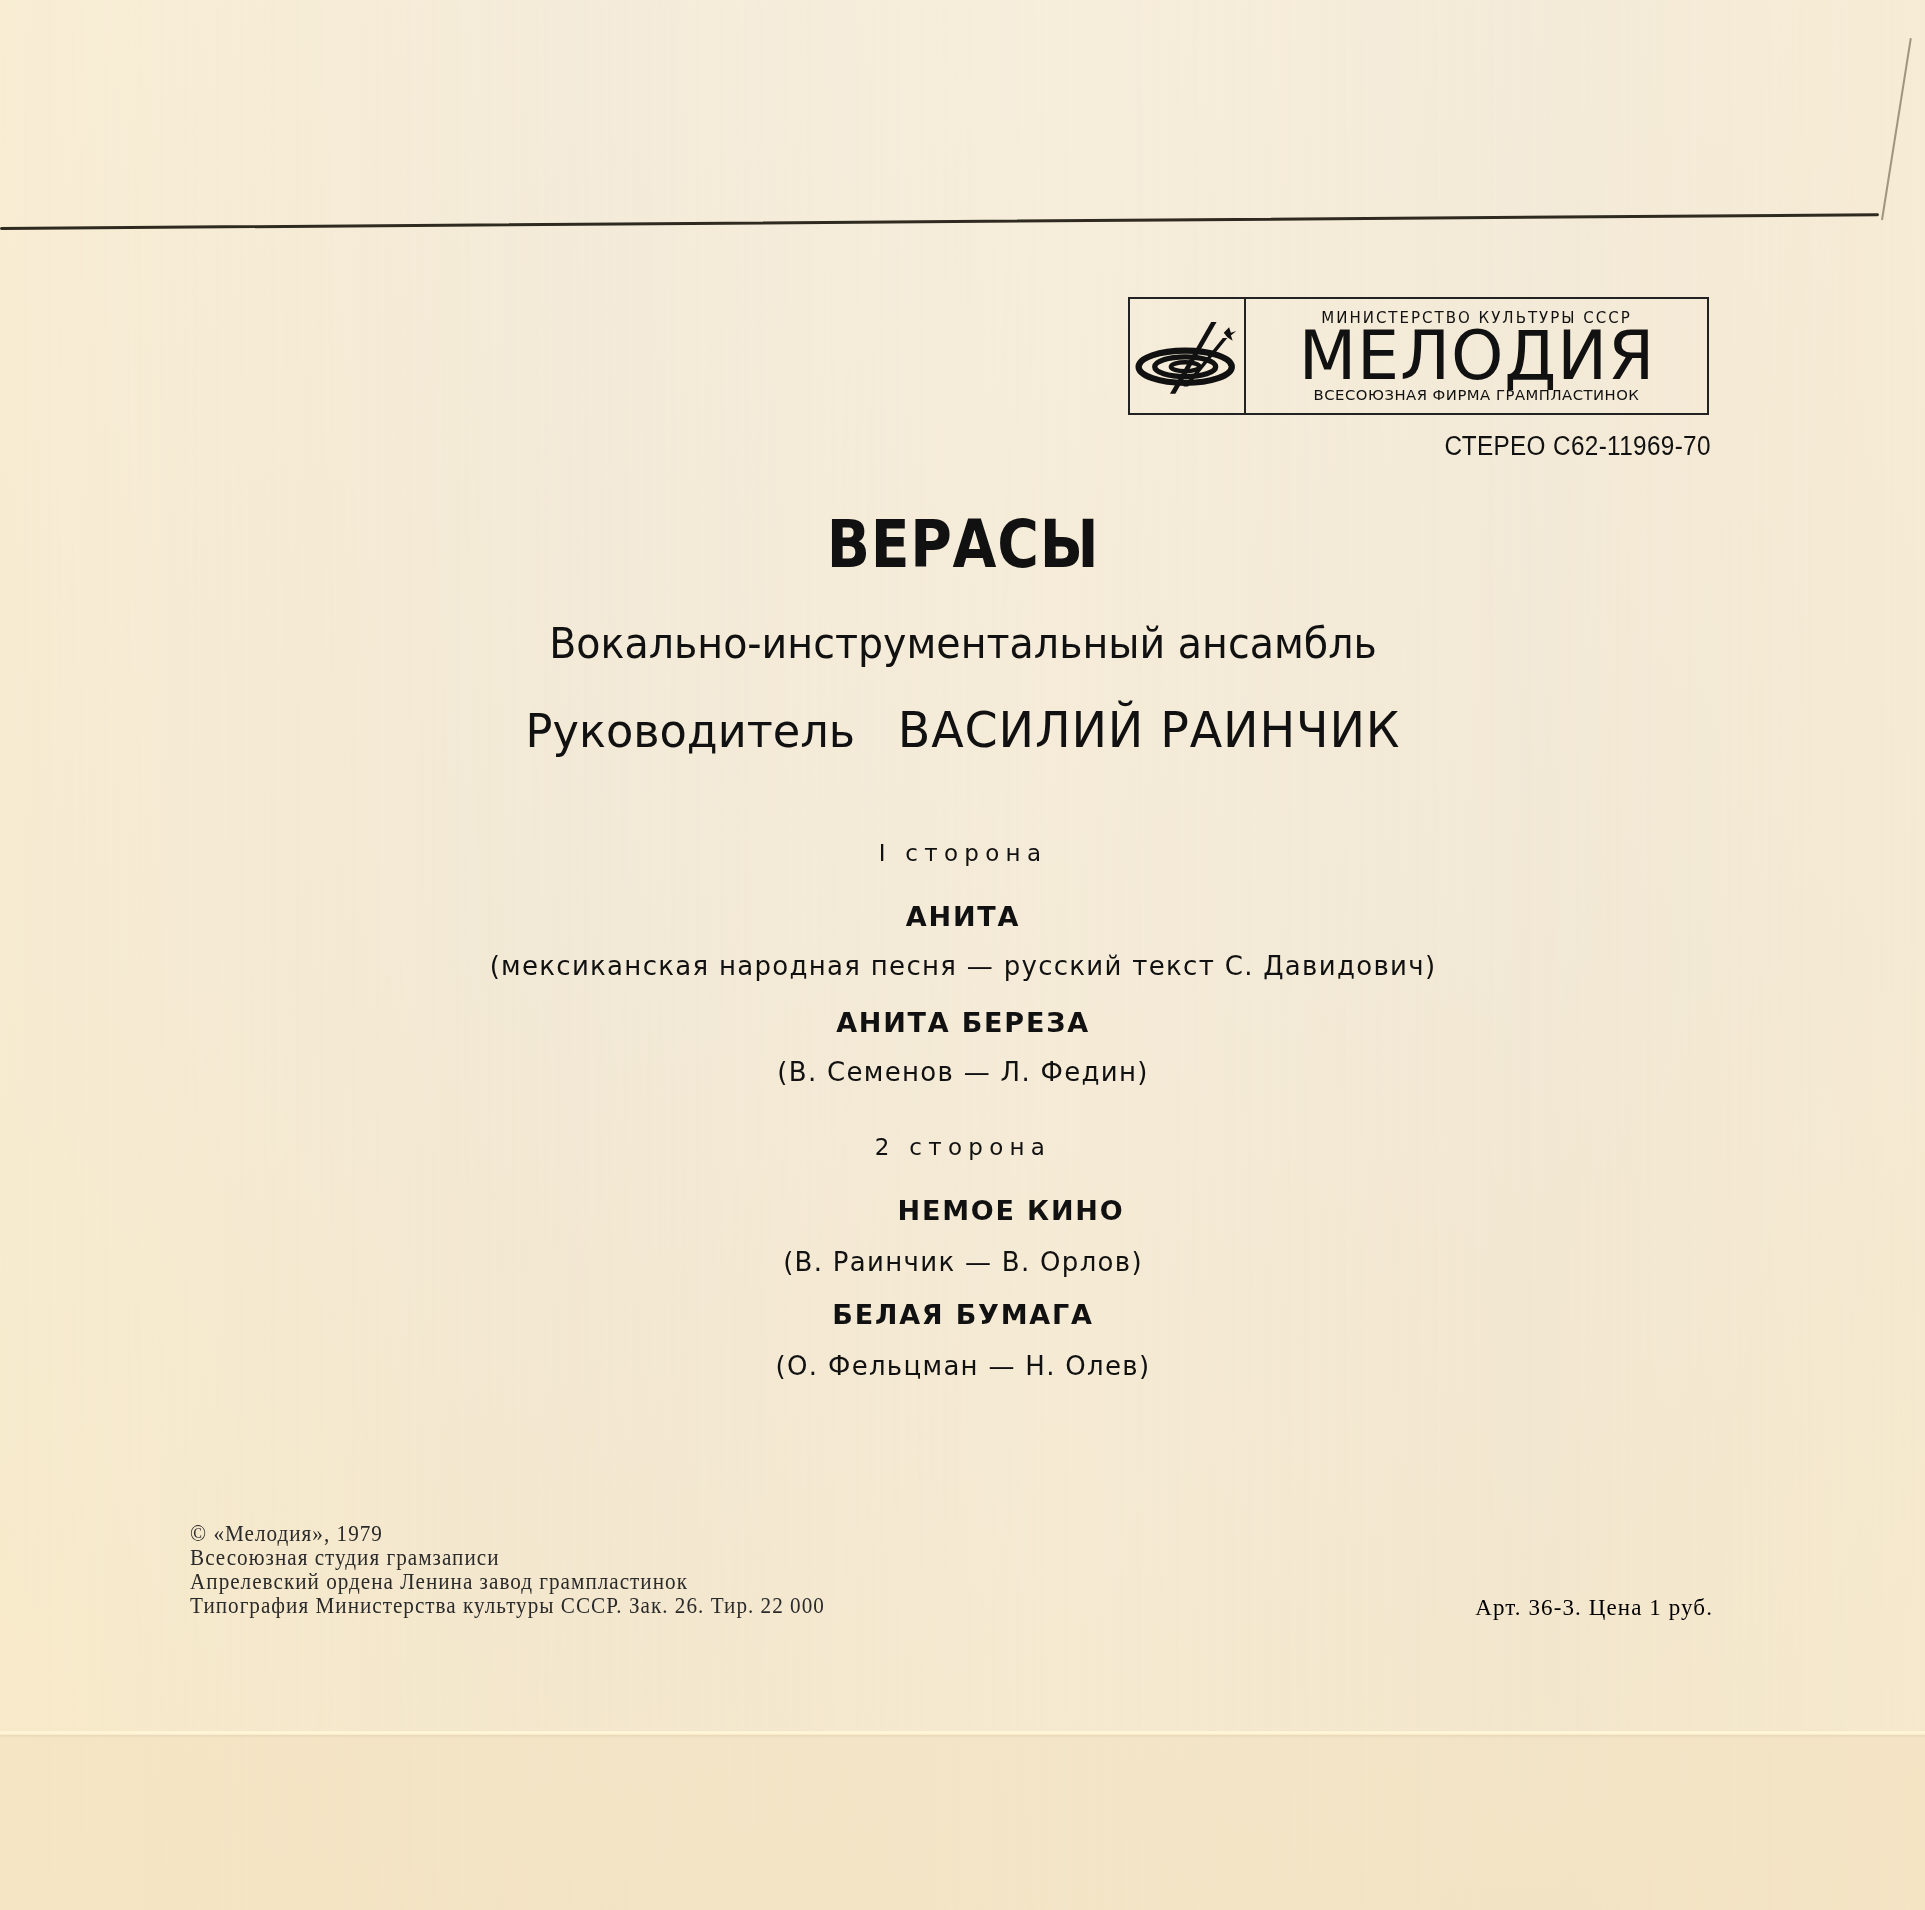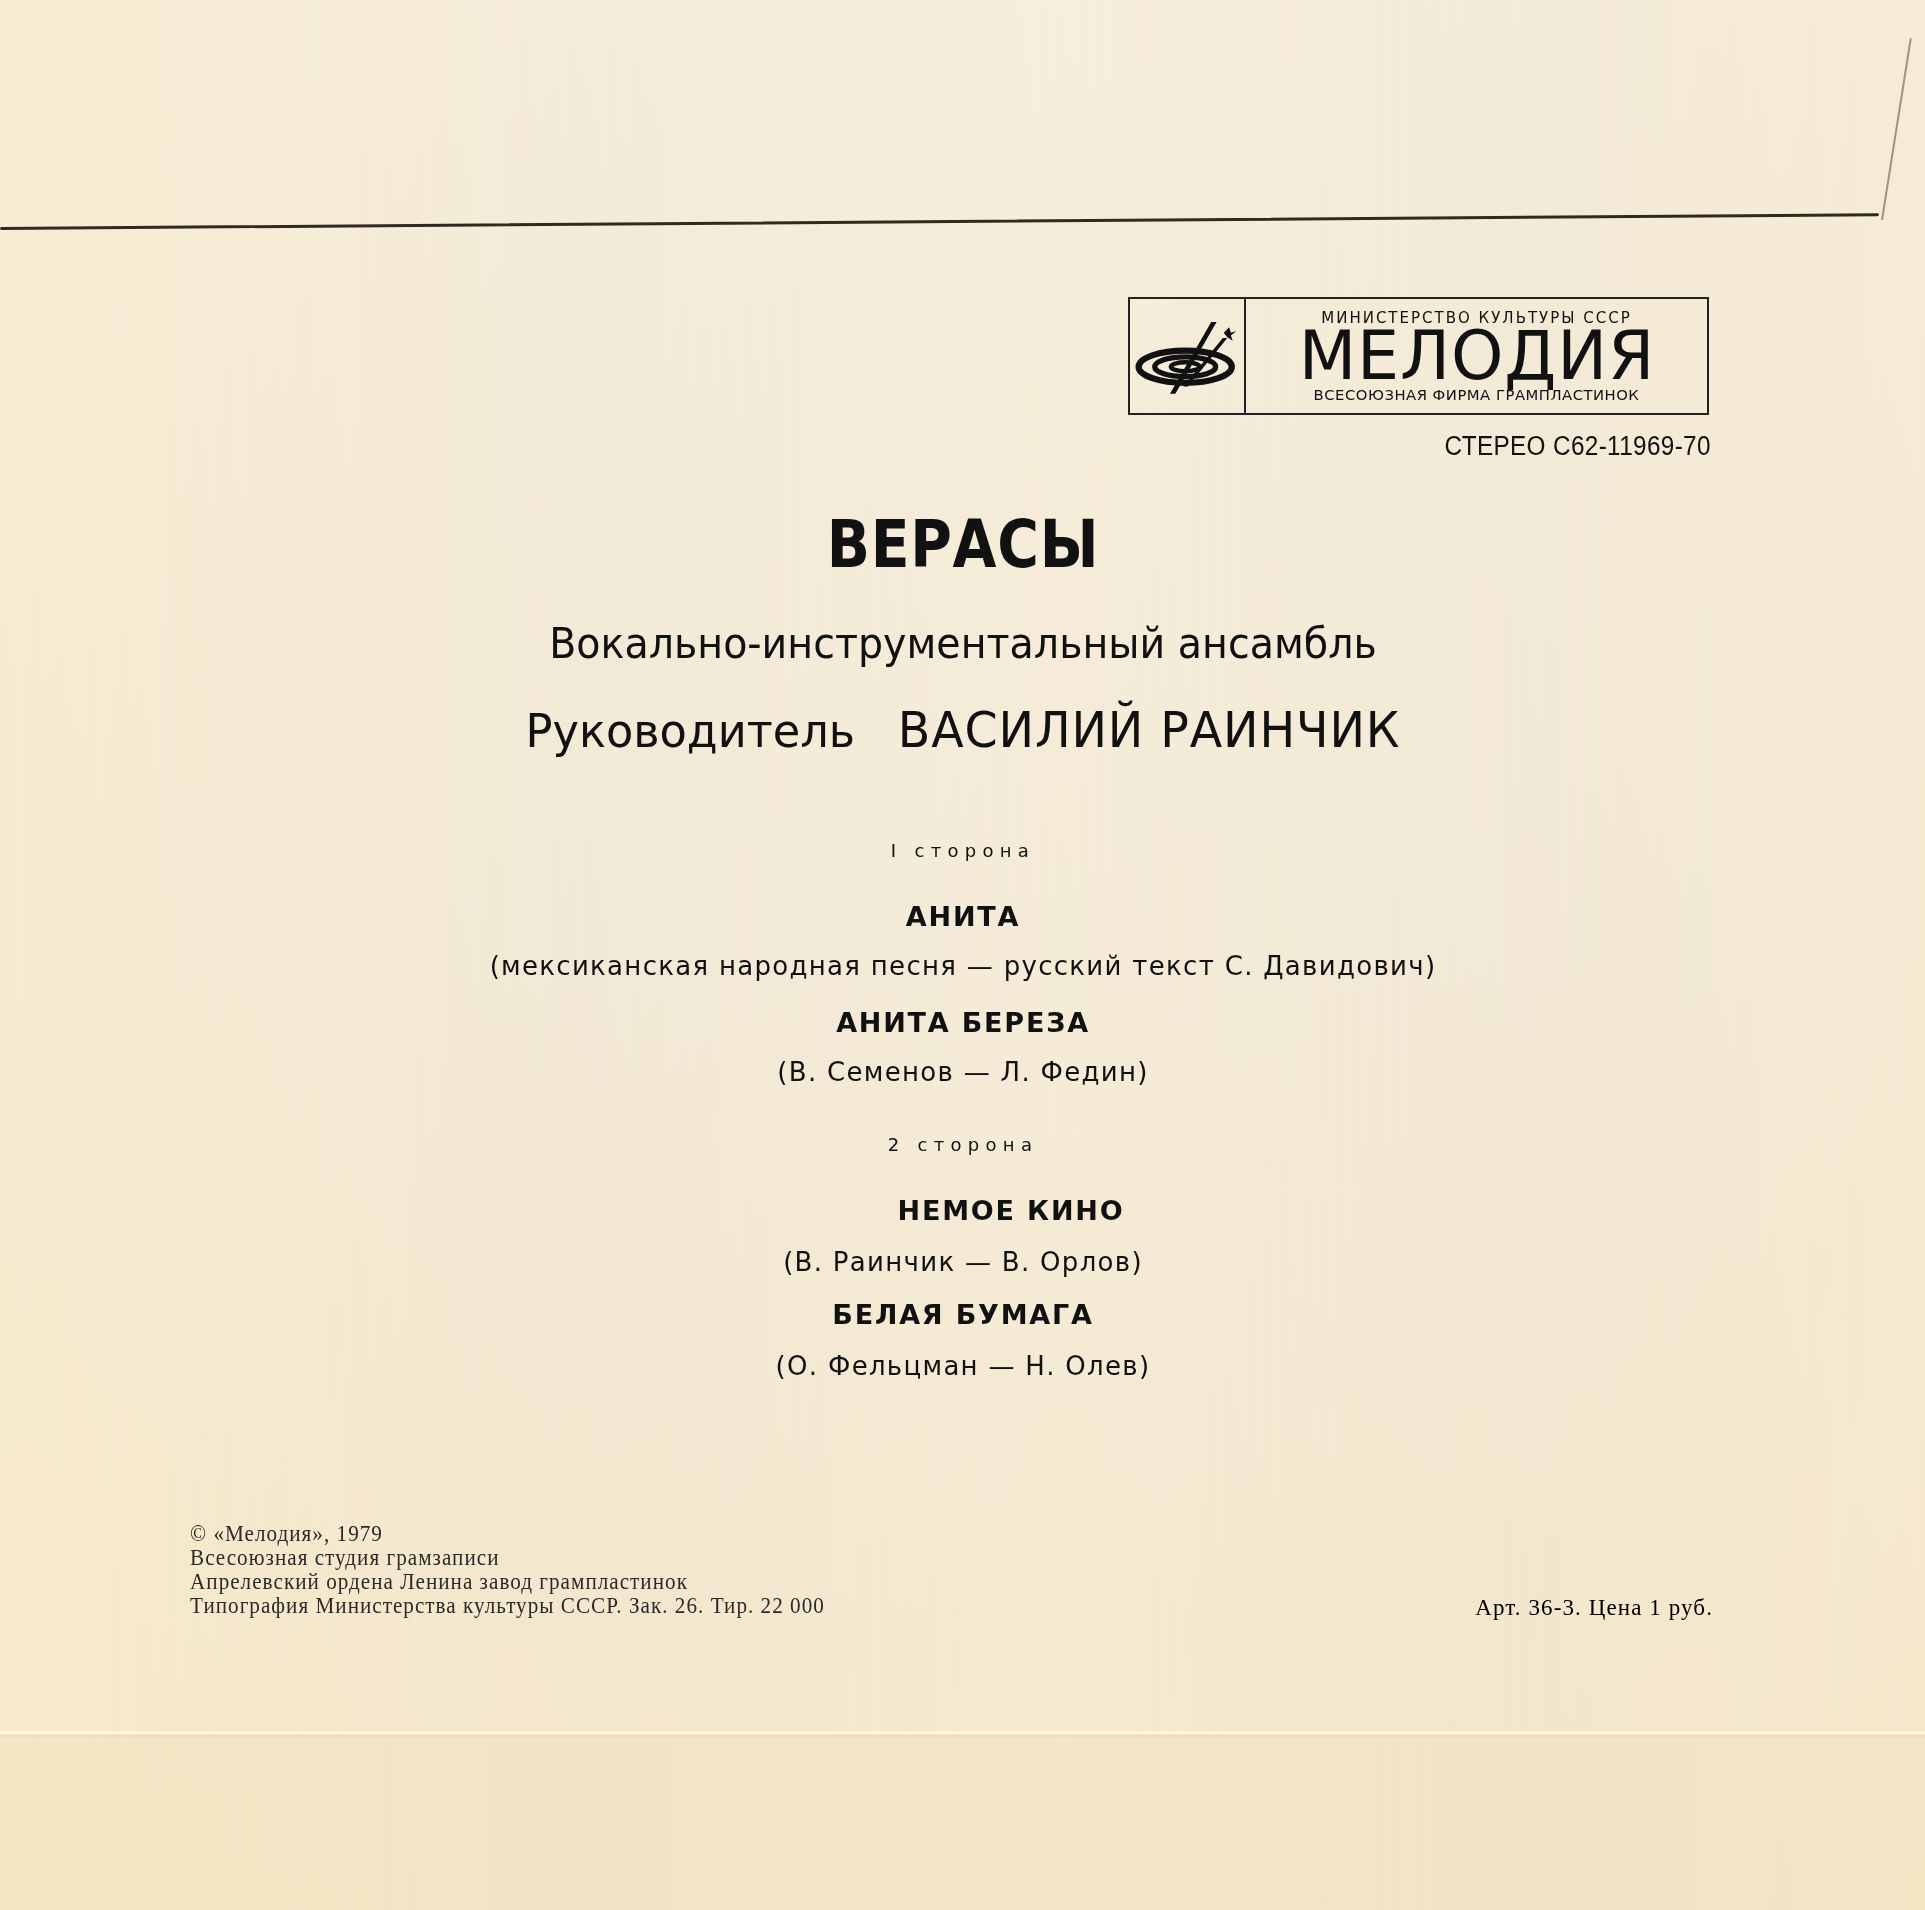--- a/index.html
+++ b/index.html
@@ -46,21 +46,21 @@
   .catalog {
     position: absolute; right: 215px; top: 431px; font-size: 27px;
     font-family: "Liberation Sans", sans-serif; letter-spacing: 0.4px;
     transform: scaleX(0.9); transform-origin: right center;
   }
   .center { position: absolute; left: 0; width: 1926px; text-align: center; }
   .title { top: 506px; font-size: 66px; font-weight: bold; font-family: "DejaVu Sans", sans-serif; letter-spacing: 0.9px; transform: scaleX(0.86); }
   .subtitle { top: 618px; font-size: 43px; font-family: "DejaVu Sans", sans-serif; transform: scaleX(0.92); }
   .leader { top: 701px; font-size: 47px; font-family: "DejaVu Sans", sans-serif; transform: scaleX(0.95); }
   .leader .name { font-size: 50px; letter-spacing: 0.9px; }
-  .side { font-size: 18px; letter-spacing: 6.3px; font-family: "DejaVu Sans", sans-serif; }
+  .side { font-size: 23px; letter-spacing: 6.3px; font-family: "DejaVu Sans", sans-serif; }
   .song { font-size: 27px; font-weight: bold; letter-spacing: 1.8px; font-family: "DejaVu Sans", sans-serif; }
   .credit { font-size: 26px; letter-spacing: 1.3px; font-family: "DejaVu Sans", sans-serif; }
   .imprint {
     position: absolute; left: 190px; top: 1522px; font-family: "Liberation Serif", serif;
     font-size: 23px; line-height: 24px; color: #2a2a2a; letter-spacing: 1.1px;
     transform: scaleX(0.92); transform-origin: left top;
   }
   .price {
     position: absolute; right: 213px; top: 1595px; font-family: "Liberation Serif", serif;
     font-size: 23px; color: #000000; letter-spacing: 1.1px;

